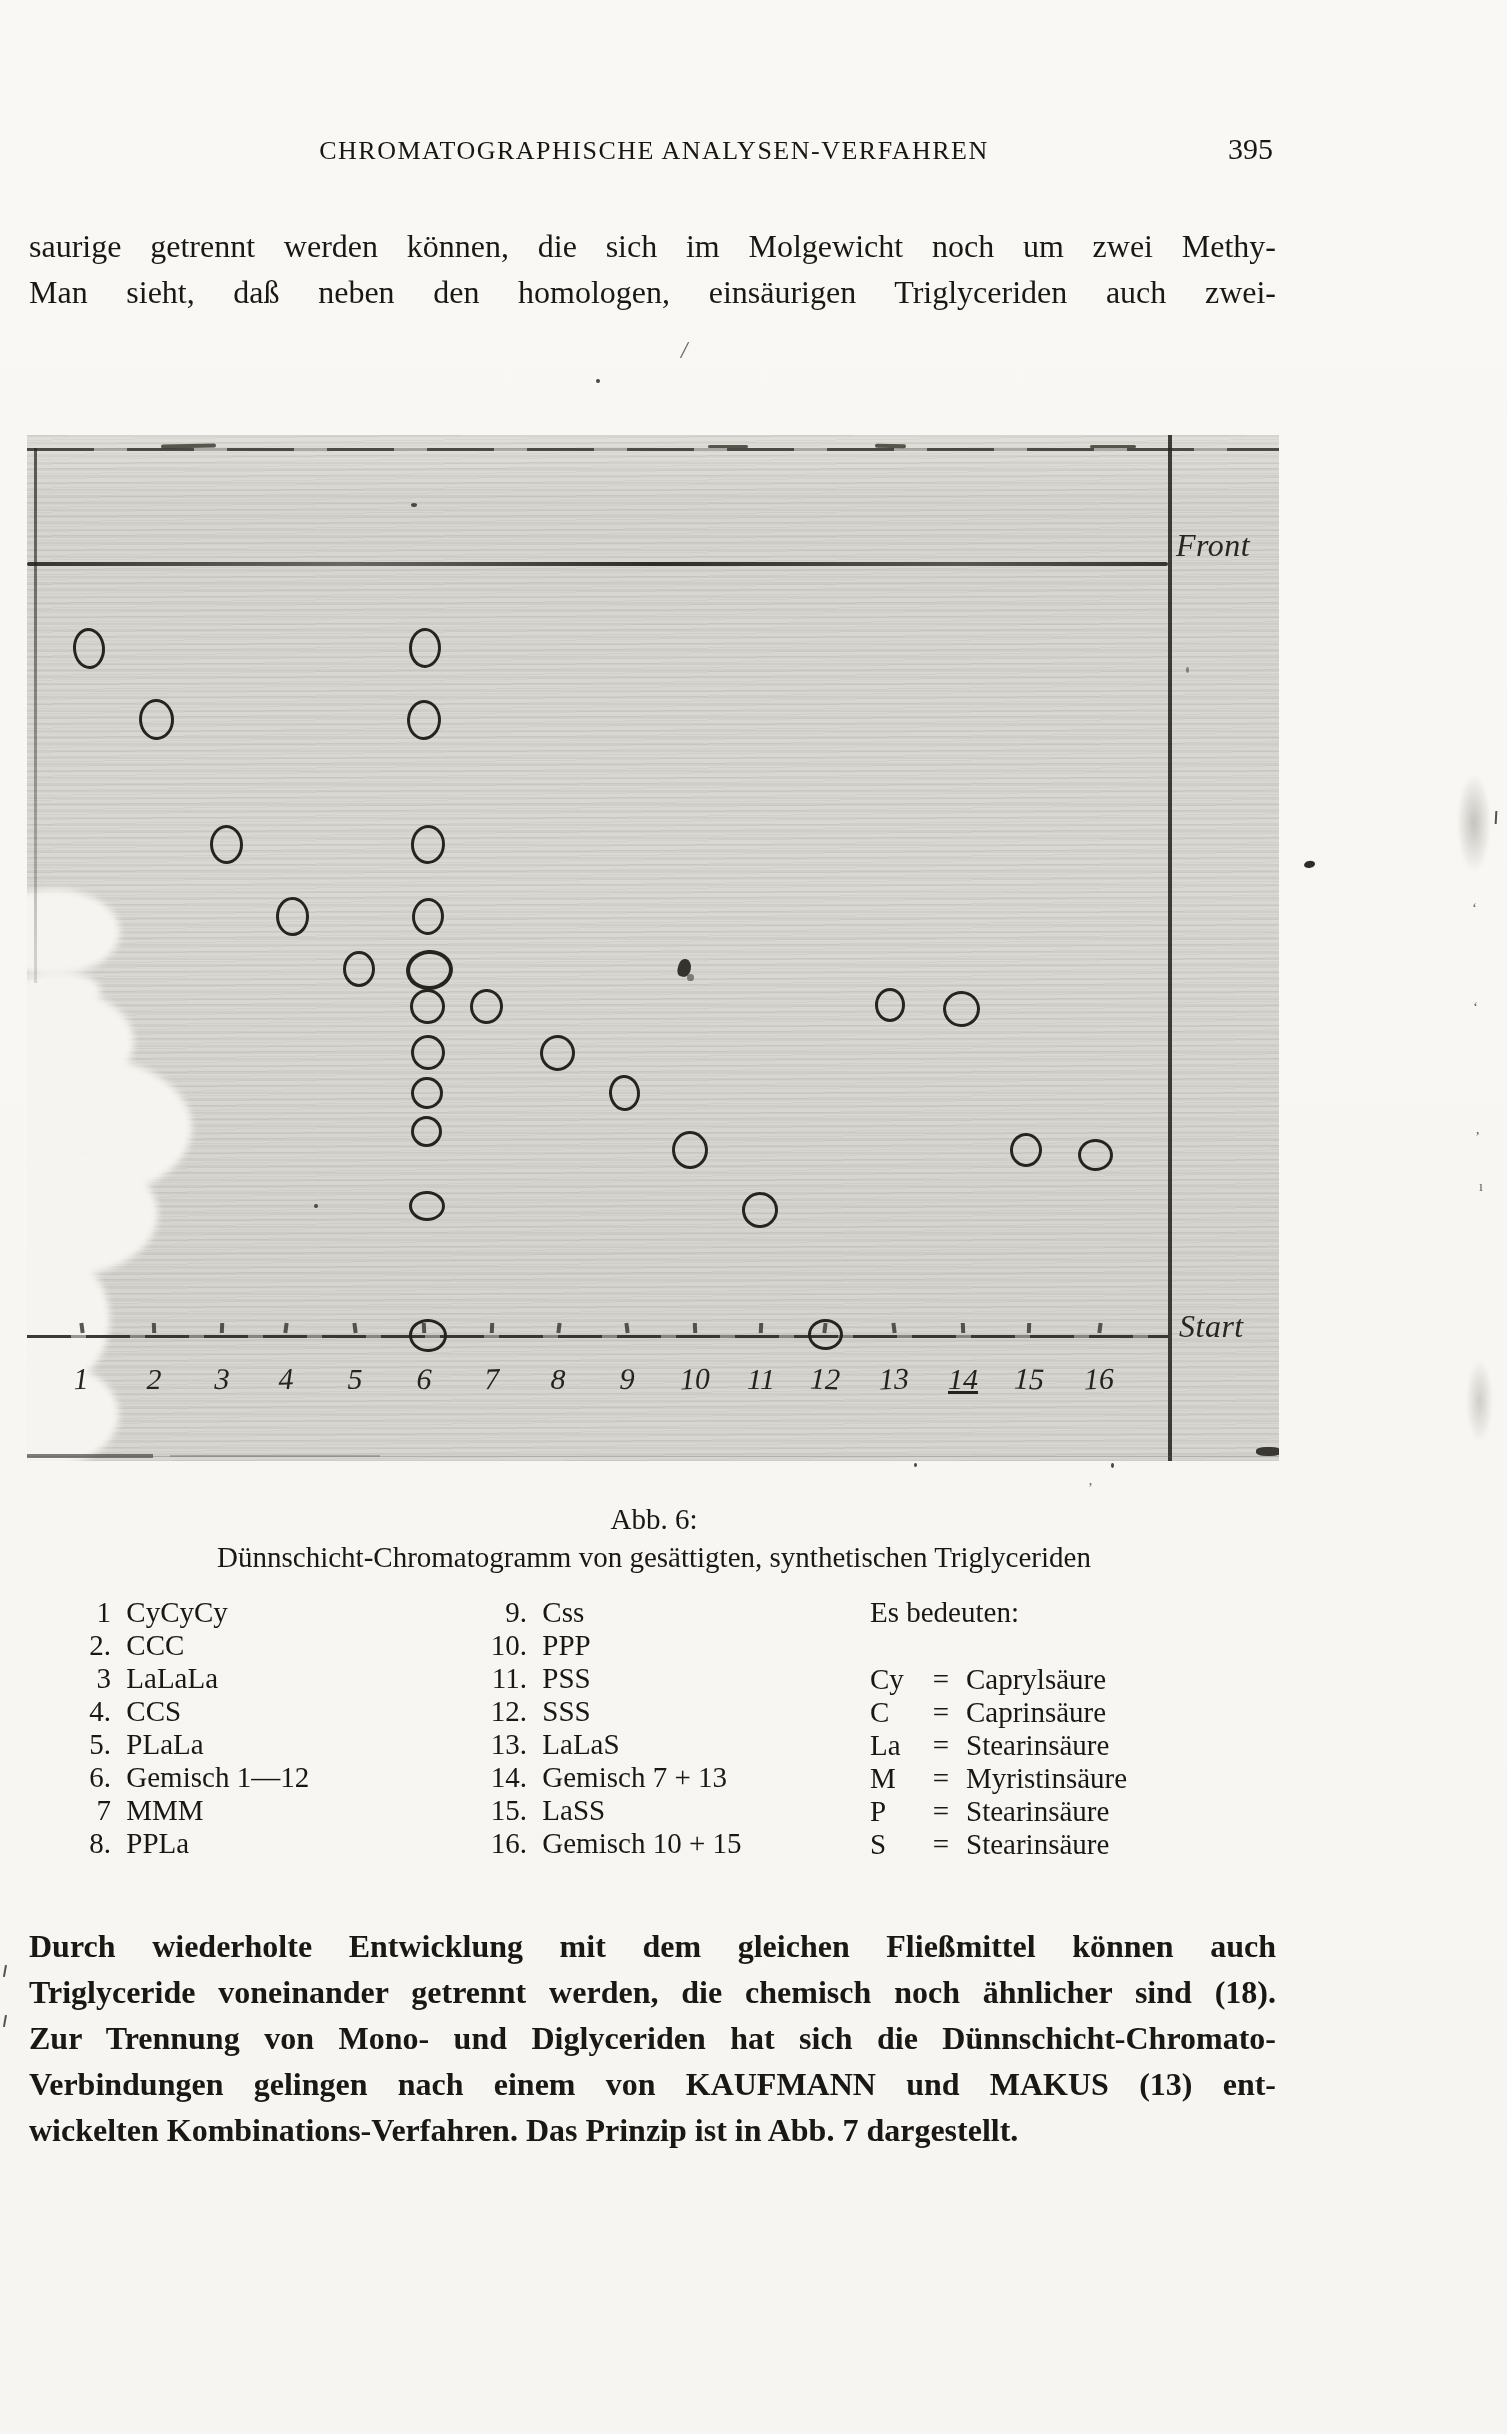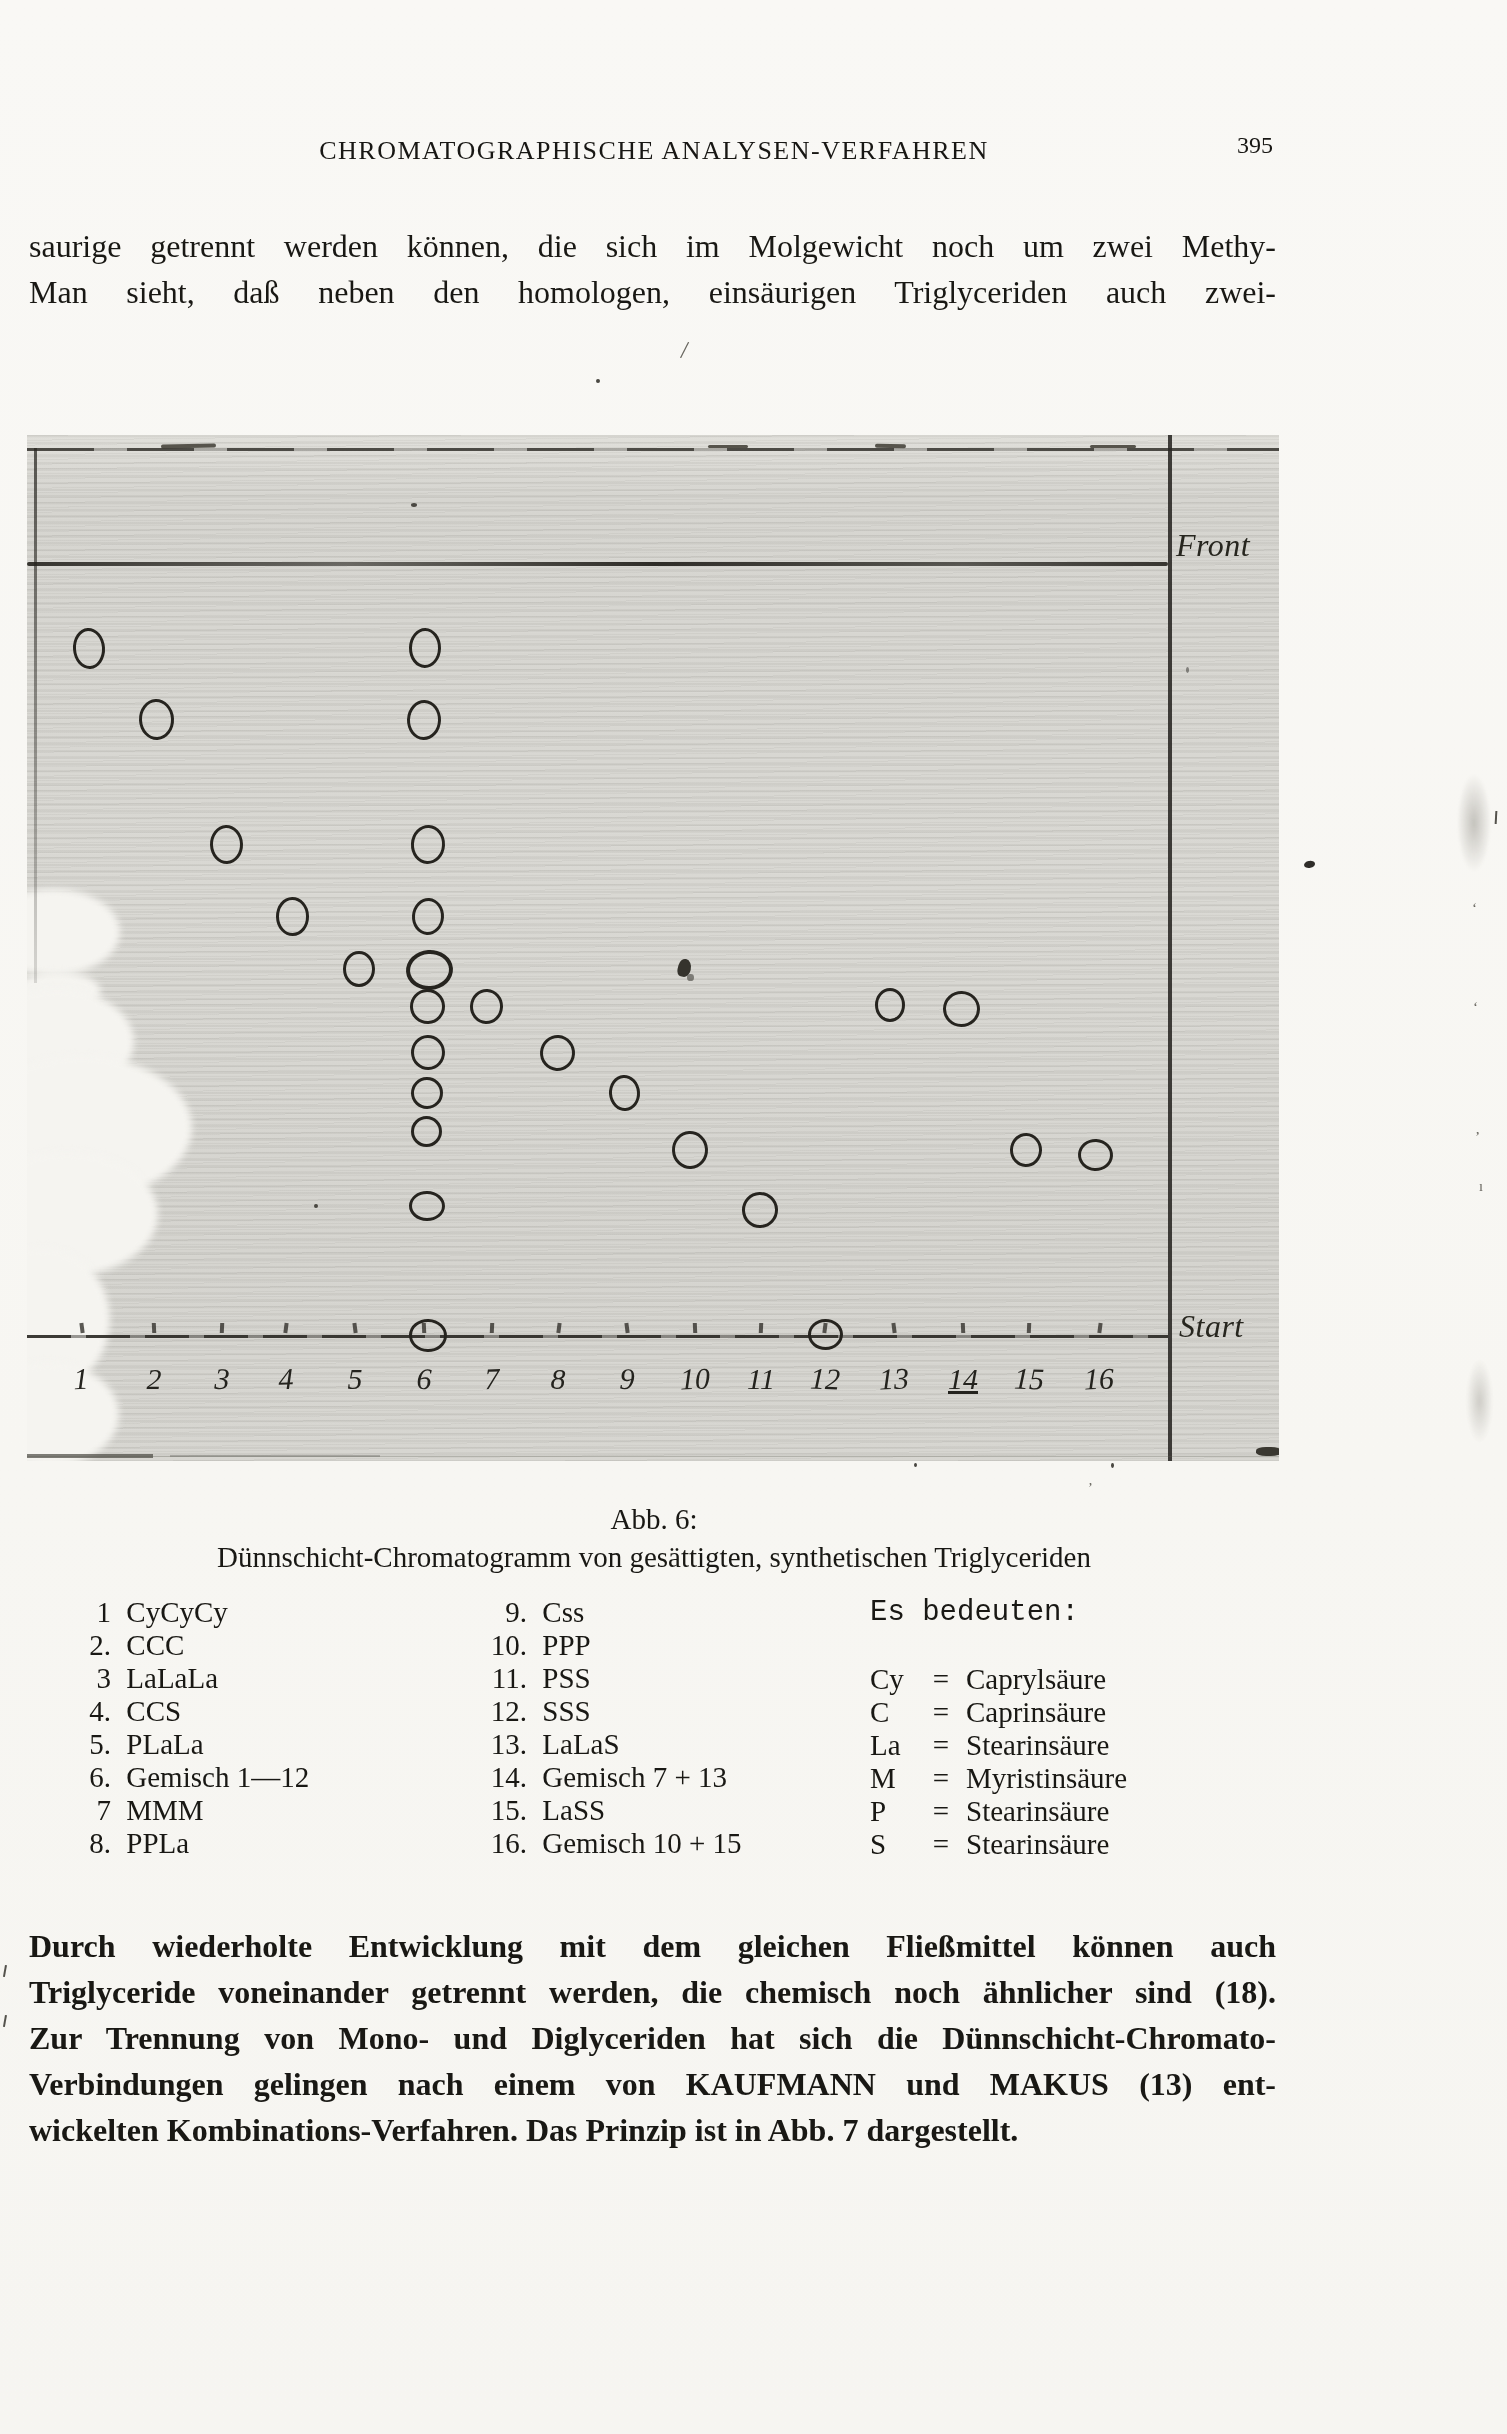--- a/index.html
+++ b/index.html
@@ -5,21 +5,21 @@
   html,body{margin:0;padding:0;}
   body{
     width:1507px;height:2435px;position:relative;overflow:hidden;
     background:linear-gradient(180deg,#f9f8f5 0%,#f7f6f2 60%,#f6f5f1 100%);
     font-family:"Liberation Serif","DejaVu Serif",serif;color:#1b1a17;
   }
   .abs{position:absolute;}
   
   .header-title{left:29px;top:136px;width:1250px;text-align:center;
     font-size:26px;letter-spacing:1.5px;color:#181714;white-space:nowrap;}
-  .page-number{left:1185px;top:132px;width:88px;text-align:right;font-size:24px;color:#181714;}
+  .page-number{left:1185px;top:132px;width:88px;text-align:right;font-size:30px;color:#181714;}
   
   .para{left:29px;width:1247px;font-size:32px;line-height:46px;color:#191814;}
   .para .ln{height:46px;white-space:nowrap;}
   .para .j{text-align:justify;text-align-last:justify;white-space:normal;}
   #para1{top:223px;}
   #para2{top:1923px;font-weight:bold;}
   
   .plate{left:27px;top:435px;width:1252px;height:1026px;overflow:hidden;
     background:
       repeating-linear-gradient(180deg, rgba(88,86,78,.075) 0px, rgba(88,86,78,.075) 1.9px, rgba(255,255,255,.06) 2.9px, rgba(0,0,0,0) 3.8px, rgba(0,0,0,0) 6.7px),
@@ -61,21 +61,21 @@
   #legend-col3{left:870px;width:421px;}
   .lrow{display:flex;height:33px;align-items:baseline;}
   .lnum{display:inline-block;text-align:right;flex:none;}
   #legend-col1 .lnum{width:36px;}
   #legend-col2 .lnum{width:57px;}
   .llabel{margin-left:15.3px;white-space:nowrap;}
   .l3row{display:flex;height:33px;align-items:baseline;}
   .l3abbr{width:46px;flex:none;}
   .l3eq{width:50px;flex:none;text-align:center;}
   .l3name{white-space:nowrap;}
-  .l3header{height:67px;font-family:Liberation Mono, monospace;}
+  .l3header{height:67px;}
   
   .mark{position:absolute;color:#67655e;font-size:15.3px;}
   .thin-tick{position:absolute;width:1.9px;background:#54524c;}
   .smudge{position:absolute;border-radius:50%;filter:blur(1px);
     background:radial-gradient(closest-side, rgba(120,117,108,.4), rgba(120,117,108,0));}
 </style>
 </head>
 <body>
 
 <div class="abs header-title">CHROMATOGRAPHISCHE ANALYSEN-VERFAHREN</div>

